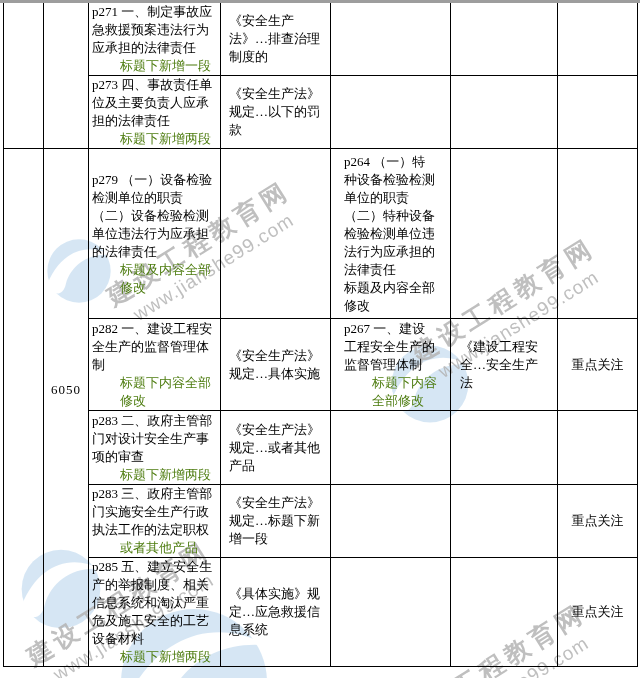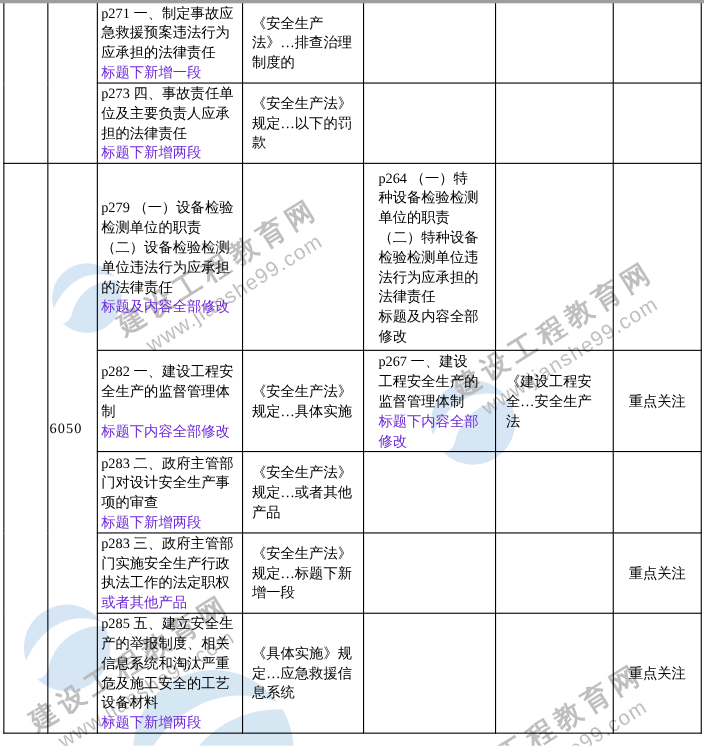--- a/index.html
+++ b/index.html
@@ -24,24 +24,24 @@
   td{
     border:1px solid #000;vertical-align:middle;background:transparent;
     font-size:13px;line-height:18px;color:#000;
     word-break:normal;overflow-wrap:normal;
   }
   .c3{padding:0 3px;}
   .c4{padding:0 8px;}
   .c5{padding:0 13px;}
   .c6{padding:0 9px;}
   .c7{text-align:center;padding:0 2px;}
-  .c2{letter-spacing:1px;}
+  .c2{text-align:center;letter-spacing:1px;}
   .code{display:inline-block;transform:translateY(-18px);}
   .pre{white-space:pre-wrap;}
-  .note{color:#6d28d9;}
+  .note{color:#4d7c0f;margin-left:28px;}
   
   .top-cut{position:absolute;top:0;left:0;width:640px;height:3px;background:#9d9d9d;z-index:3;}
 </style>
 </head>
 <body>
 
 <div class="wm-layer">
 
   <svg class="wm-logo" style="left:46px;top:238px;width:66px;height:66px;position:absolute;" viewBox="0 0 100 100">
     <circle cx="50" cy="50" r="48" fill="#b5d3ec"></circle>

